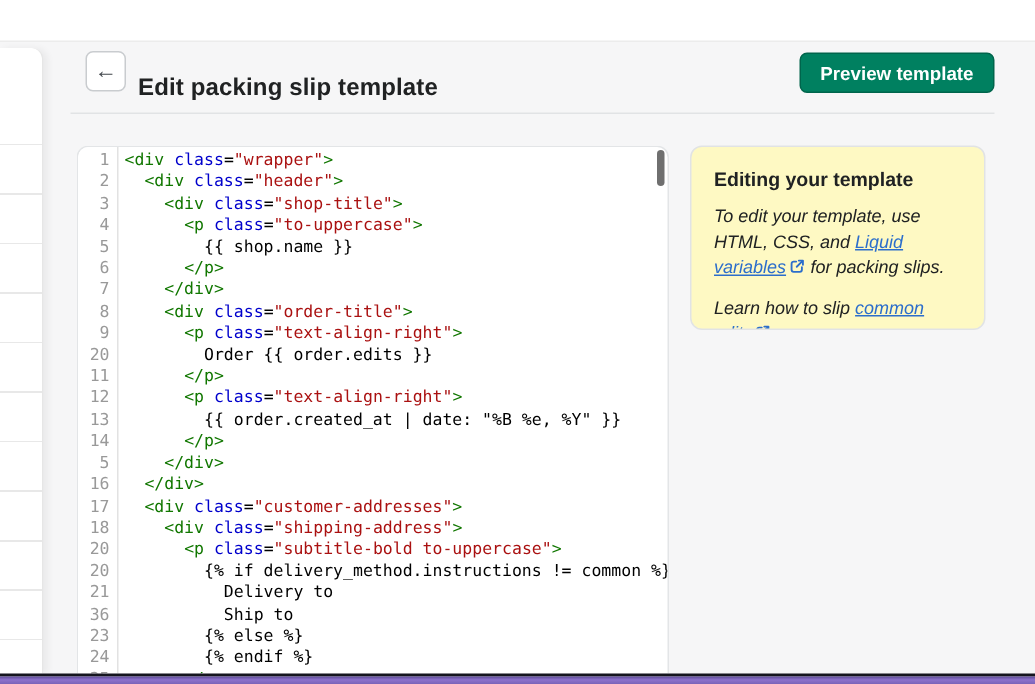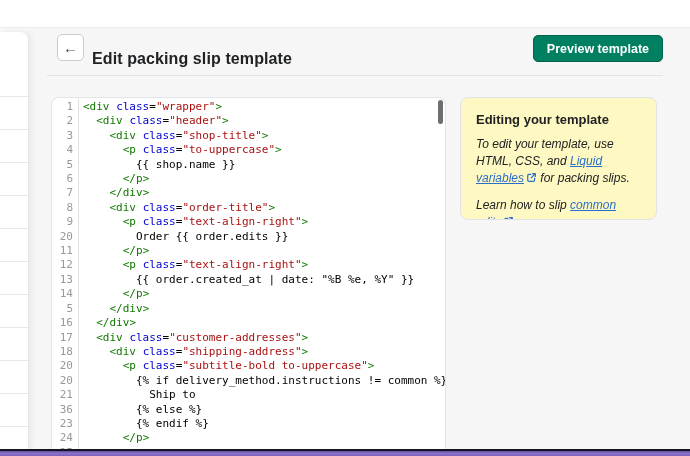--- a/index.html
+++ b/index.html
@@ -148,20 +148,21 @@
       <div class="cl">      <span style="color:#117700">&lt;/p</span><span style="color:#117700">&gt;</span></div>
       <div class="cl">      <span style="color:#117700">&lt;p</span> <span style="color:#0000cc">class</span>=<span style="color:#aa1111">"text-align-right"</span><span style="color:#117700">&gt;</span></div>
       <div class="cl">        {{ order.created_at | date: "%B %e, %Y" }}</div>
       <div class="cl">      <span style="color:#117700">&lt;/p</span><span style="color:#117700">&gt;</span></div>
       <div class="cl">    <span style="color:#117700">&lt;/div</span><span style="color:#117700">&gt;</span></div>
       <div class="cl">  <span style="color:#117700">&lt;/div</span><span style="color:#117700">&gt;</span></div>
       <div class="cl">  <span style="color:#117700">&lt;div</span> <span style="color:#0000cc">class</span>=<span style="color:#aa1111">"customer-addresses"</span><span style="color:#117700">&gt;</span></div>
       <div class="cl">    <span style="color:#117700">&lt;div</span> <span style="color:#0000cc">class</span>=<span style="color:#aa1111">"shipping-address"</span><span style="color:#117700">&gt;</span></div>
       <div class="cl">      <span style="color:#117700">&lt;p</span> <span style="color:#0000cc">class</span>=<span style="color:#aa1111">"subtitle-bold to-uppercase"</span><span style="color:#117700">&gt;</span></div>
       <div class="cl">        {% if delivery_method.instructions != common %}</div>
+      <div class="cl">          Delivery to</div>
       <div class="cl">          Ship to</div>
       <div class="cl">        {% else %}</div>
       <div class="cl">        {% endif %}</div>
       <div class="cl">      <span style="color:#117700">&lt;/p</span><span style="color:#117700">&gt;</span></div>
     </div>
   <div class="scroll-thumb"></div>
 </div>
 
 <div class="help-card">
   <p class="help-title">Editing your template</p>

